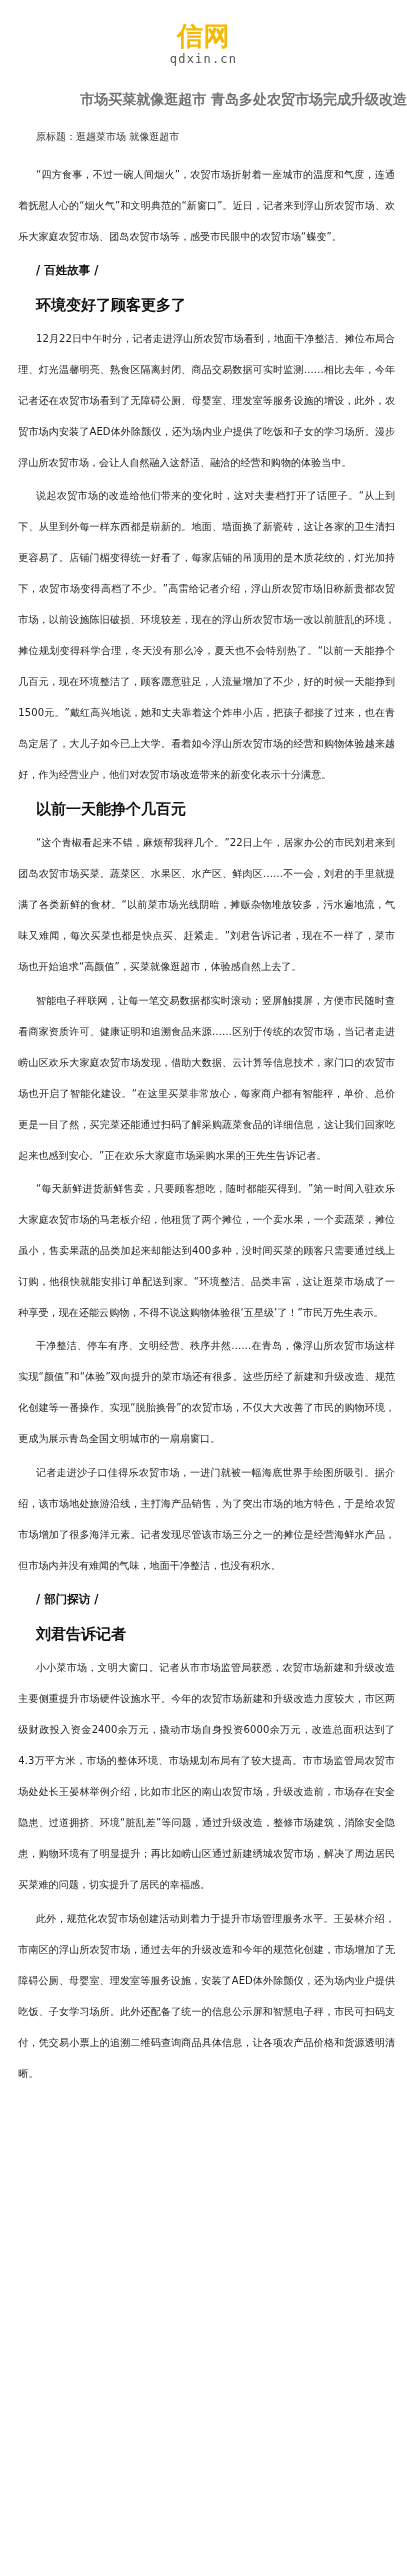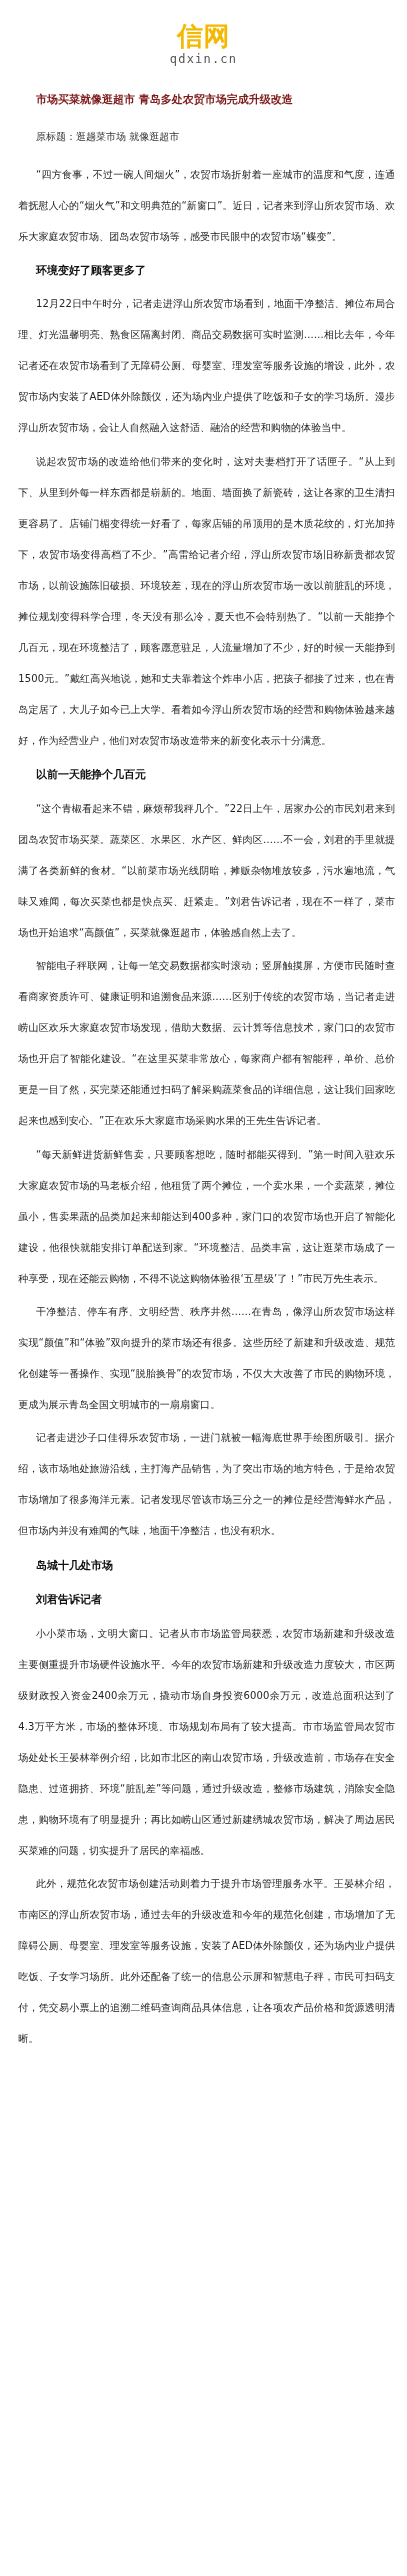--- a/index.html
+++ b/index.html
@@ -2,25 +2,25 @@
 <html style="font-size:9.4px"><head>
 <meta charset="utf-8">
 <style>
   html, body { margin: 0; padding: 0; background: #ffffff; }
   body { width: 407px; font-family: "DejaVu Sans", "Liberation Sans", sans-serif; color: #222; }
   .page { position: relative; width: 407px; min-height: 2564px; background: #fff; }
   .logo { display: flex; flex-direction: column; align-items: center; padding-top: 22.4px; }
   .logo-mark { display: flex; gap: 1.2px; align-items: flex-end; }
   .logo-glyph { color: #f5b800; font-size: 26px; font-weight: bold; line-height: 28px; letter-spacing: 0.6px; font-family: "DejaVu Sans", sans-serif; }
   .logo-domain { color: #555; font-size: 12px; letter-spacing: 1.2px; margin-top: 1.2px; font-family: "DejaVu Sans Mono", monospace; }
-  .title { font-size: 11px; font-weight: bold; color: #7f1d1d; text-align: left; margin: 25px 0 0 36px; line-height: 17.7px; white-space: nowrap; }
+  .title { font-size: 14px; font-weight: bold; color: #737373; text-align: right; margin: 25px 0 0 36px; line-height: 17.7px; white-space: nowrap; }
   .orig { font-size: 10px; color: #333; margin: 21px 0 0 36px; line-height: 15.3px; }
   .content { padding: 0 11.8px 0 18.3px; margin-top: 14px; }
   .p { font-size: 10px; line-height: 31px; text-indent: 17.7px; margin: 0 0 2.4px 0; color: #222; text-align: justify; letter-spacing: 0.1px; }
-  .h { font-size: 11px; line-height: 31px; margin: 3.5px 0 2.4px 17.7px; color: #111; font-weight: bold; }
+  .h { font-size: 15px; line-height: 31px; margin: 3.5px 0 2.4px 17.7px; color: #111; font-weight: bold; }
   .sec { font-size: 11.5px; line-height: 31px; margin: 3.5px 0 2.4px 17.7px; color: #111; font-weight: bold; }
   .footer-band { position: absolute; left: 0; right: 0; top: 2564px; height: 12.4px; background: #ededed; }
 </style>
 </head>
 <body>
 
 <div class="page">
 
   <div class="logo">
     <div class="logo-mark">
@@ -28,32 +28,33 @@
     </div>
     <div class="logo-domain">qdxin.cn</div>
   </div>
 
   <h1 class="title">市场买菜就像逛超市 青岛多处农贸市场完成升级改造</h1>
   <div class="orig">原标题：逛趟菜市场 就像逛超市</div>
 
   <div class="content">
     <p class="p">“四方食事，不过一碗人间烟火”，农贸市场折射着一座城市的温度和气度，连通着抚慰人心的“烟火气”和文明典范的“新窗口”。近日，记者来到浮山所农贸市场、欢乐大家庭农贸市场、团岛农贸市场等，感受市民眼中的农贸市场“蝶变”。</p>
 
+    <div class="sec">/ 百姓故事 /</div>
     <div class="h">环境变好了顾客更多了</div>
     <p class="p">12月22日中午时分，记者走进浮山所农贸市场看到，地面干净整洁、摊位布局合理、灯光温馨明亮、熟食区隔离封闭、商品交易数据可实时监测……相比去年，今年记者还在农贸市场看到了无障碍公厕、母婴室、理发室等服务设施的增设，此外，农贸市场内安装了AED体外除颤仪，还为场内业户提供了吃饭和子女的学习场所。漫步浮山所农贸市场，会让人自然融入这舒适、融洽的经营和购物的体验当中。</p>
     <p class="p">说起农贸市场的改造给他们带来的变化时，这对夫妻档打开了话匣子。“从上到下、从里到外每一样东西都是崭新的。地面、墙面换了新瓷砖，这让各家的卫生清扫更容易了。店铺门楣变得统一好看了，每家店铺的吊顶用的是木质花纹的，灯光加持下，农贸市场变得高档了不少。”高雷给记者介绍，浮山所农贸市场旧称新贵都农贸市场，以前设施陈旧破损、环境较差，现在的浮山所农贸市场一改以前脏乱的环境，摊位规划变得科学合理，冬天没有那么冷，夏天也不会特别热了。“以前一天能挣个几百元，现在环境整洁了，顾客愿意驻足，人流量增加了不少，好的时候一天能挣到1500元。”戴红高兴地说，她和丈夫靠着这个炸串小店，把孩子都接了过来，也在青岛定居了，大儿子如今已上大学。看着如今浮山所农贸市场的经营和购物体验越来越好，作为经营业户，他们对农贸市场改造带来的新变化表示十分满意。</p>
 
     <div class="h">以前一天能挣个几百元</div>
     <p class="p">“这个青椒看起来不错，麻烦帮我秤几个。”22日上午，居家办公的市民刘君来到团岛农贸市场买菜。蔬菜区、水果区、水产区、鲜肉区……不一会，刘君的手里就提满了各类新鲜的食材。“以前菜市场光线阴暗，摊贩杂物堆放较多，污水遍地流，气味又难闻，每次买菜也都是快点买、赶紧走。”刘君告诉记者，现在不一样了，菜市场也开始追求“高颜值”，买菜就像逛超市，体验感自然上去了。</p>
     <p class="p">智能电子秤联网，让每一笔交易数据都实时滚动；竖屏触摸屏，方便市民随时查看商家资质许可、健康证明和追溯食品来源……区别于传统的农贸市场，当记者走进崂山区欢乐大家庭农贸市场发现，借助大数据、云计算等信息技术，家门口的农贸市场也开启了智能化建设。“在这里买菜非常放心，每家商户都有智能秤，单价、总价更是一目了然，买完菜还能通过扫码了解采购蔬菜食品的详细信息，这让我们回家吃起来也感到安心。”正在欢乐大家庭市场采购水果的王先生告诉记者。</p>
-    <p class="p">“每天新鲜进货新鲜售卖，只要顾客想吃，随时都能买得到。”第一时间入驻欢乐大家庭农贸市场的马老板介绍，他租赁了两个摊位，一个卖水果，一个卖蔬菜，摊位虽小，售卖果蔬的品类加起来却能达到400多种，家门口的农贸市场也开启了智能化建设，他很快就能安排订单配送到家。“环境整洁、品类丰富，这让逛菜市场成了一种享受，现在还能云购物，不得不说这购物体验很‘五星级’了！”市民万先生表示。</p>
+    <p class="p">“每天新鲜进货新鲜售卖，只要顾客想吃，随时都能买得到。”第一时间入驻欢乐大家庭农贸市场的马老板介绍，他租赁了两个摊位，一个卖水果，一个卖蔬菜，摊位虽小，售卖果蔬的品类加起来却能达到400多种，没时间买菜的顾客只需要通过线上订购，他很快就能安排订单配送到家。“环境整洁、品类丰富，这让逛菜市场成了一种享受，现在还能云购物，不得不说这购物体验很‘五星级’了！”市民万先生表示。</p>
     <p class="p">干净整洁、停车有序、文明经营、秩序井然……在青岛，像浮山所农贸市场这样实现“颜值”和“体验”双向提升的菜市场还有很多。这些历经了新建和升级改造、规范化创建等一番操作、实现“脱胎换骨”的农贸市场，不仅大大改善了市民的购物环境，更成为展示青岛全国文明城市的一扇扇窗口。</p>
     <p class="p">记者走进沙子口佳得乐农贸市场，一进门就被一幅海底世界手绘图所吸引。据介绍，该市场地处旅游沿线，主打海产品销售，为了突出市场的地方特色，于是给农贸市场增加了很多海洋元素。记者发现尽管该市场三分之一的摊位是经营海鲜水产品，但市场内并没有难闻的气味，地面干净整洁，也没有积水。</p>
 
-    <div class="h">岛城十几处市场</div>
+    <div class="sec">/ 部门探访 /</div>
     <div class="h">刘君告诉记者</div>
     <p class="p">小小菜市场，文明大窗口。记者从市市场监管局获悉，农贸市场新建和升级改造主要侧重提升市场硬件设施水平。今年的农贸市场新建和升级改造力度较大，市区两级财政投入资金2400余万元，撬动市场自身投资6000余万元，改造总面积达到了4.3万平方米，市场的整体环境、市场规划布局有了较大提高。市市场监管局农贸市场处处长王晏林举例介绍，比如市北区的南山农贸市场，升级改造前，市场存在安全隐患、过道拥挤、环境“脏乱差”等问题，通过升级改造，整修市场建筑，消除安全隐患，购物环境有了明显提升；再比如崂山区通过新建绣城农贸市场，解决了周边居民买菜难的问题，切实提升了居民的幸福感。</p>
     <p class="p">此外，规范化农贸市场创建活动则着力于提升市场管理服务水平。王晏林介绍，市南区的浮山所农贸市场，通过去年的升级改造和今年的规范化创建，市场增加了无障碍公厕、母婴室、理发室等服务设施，安装了AED体外除颤仪，还为场内业户提供吃饭、子女学习场所。此外还配备了统一的信息公示屏和智慧电子秤，市民可扫码支付，凭交易小票上的追溯二维码查询商品具体信息，让各项农产品价格和货源透明清晰。</p>
 
   </div>
 
   <div class="footer-band"></div>
 </div>
 
 

